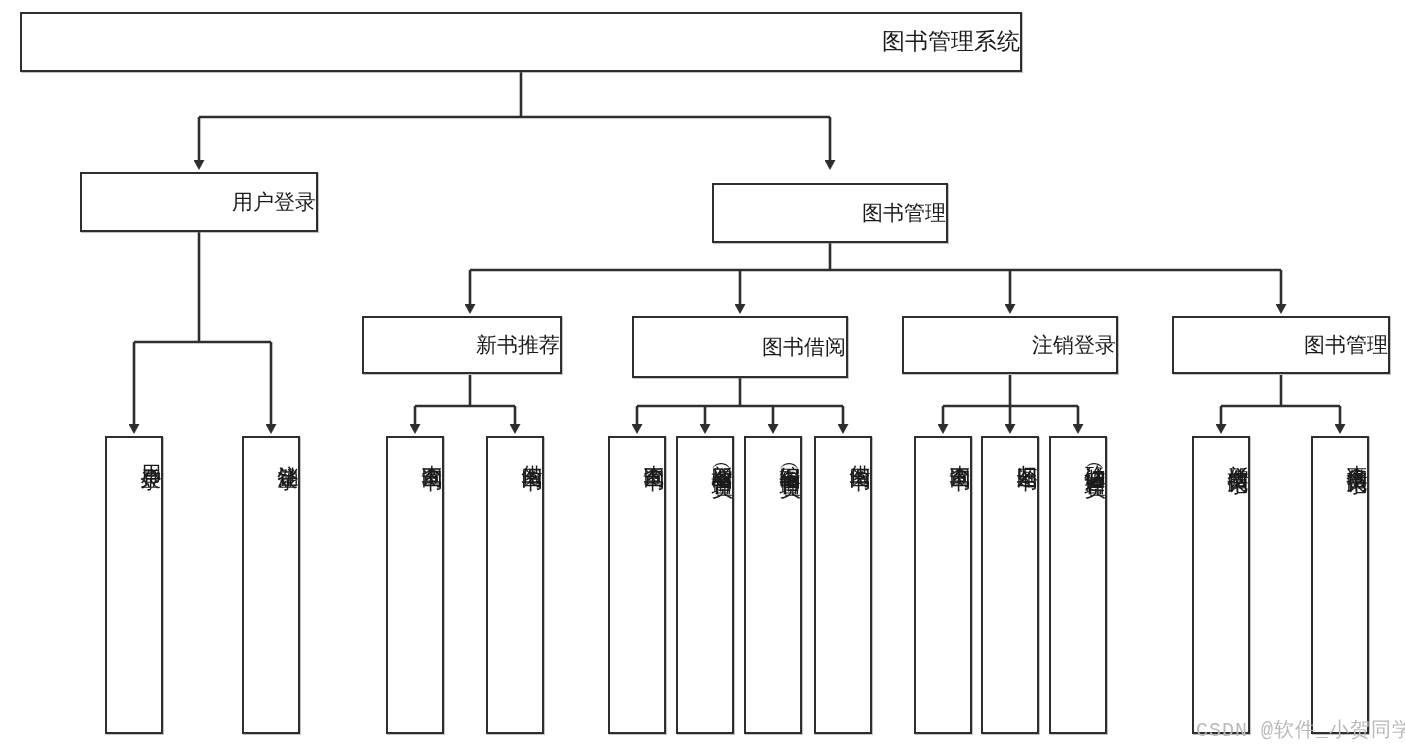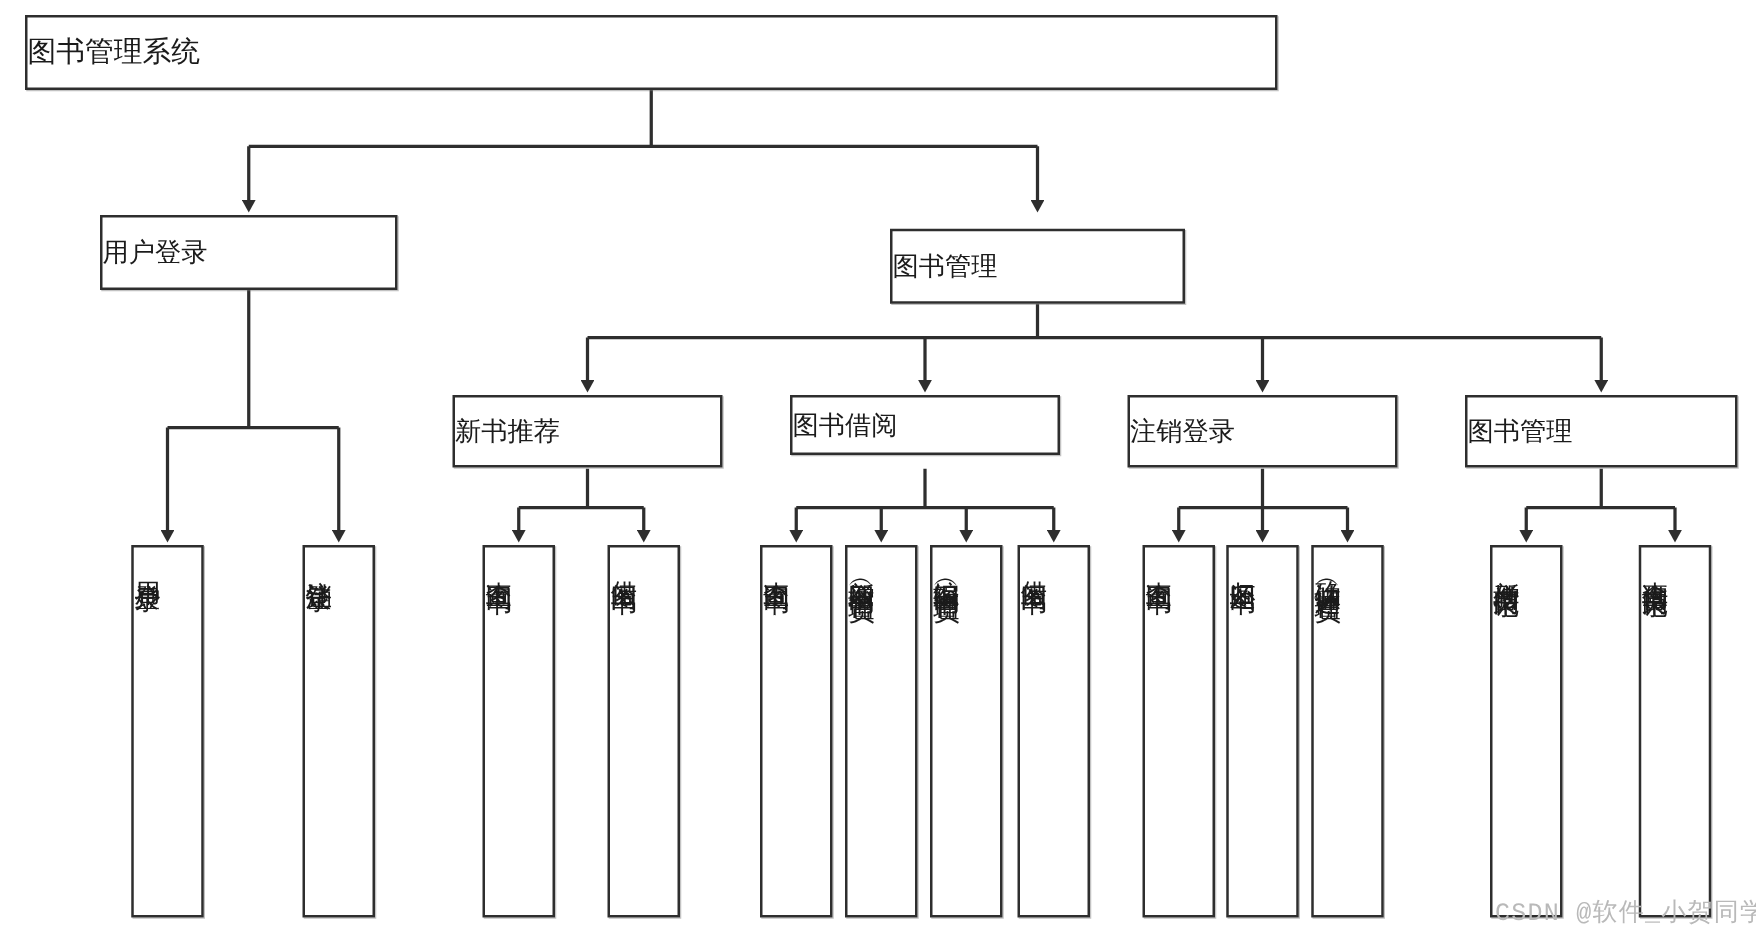--- a/index.html
+++ b/index.html
@@ -26,21 +26,21 @@
     height: 747px;
     pointer-events: none;
   }
   .node {
     position: absolute;
     box-sizing: border-box;
     background: #ffffff;
     border: 2px solid #2e2e2e;
     display: flex;
     align-items: center;
-    justify-content: flex-start;
+    justify-content: flex-end;
     color: #1b1b1b;
     box-shadow: 1px 1px 0 rgba(120,120,120,0.45);
     font-family: Liberation Serif, serif;
   }
   .node .label {
     display: block;
     text-align: center;
     line-height: 1.25;
     white-space: nowrap;
   }
@@ -132,24 +132,24 @@
     <span class="label">图书管理系统</span>
   </div>
 
   <div class="node lvl1" style="left:80px; top:172px; width:238px; height:60px;">
     <span class="label">用户登录</span>
   </div>
   <div class="node lvl1" style="left:712px; top:172px; width:236px; height:60px;margin-top:11px;">
     <span class="label">图书管理</span>
   </div>
 
-  <div class="node lvl2" style="left:362px; top:316px; width:216px; height:58px;">
+  <div class="node lvl2" style="left:362px; top:316px; width:200px; height:58px;">
     <span class="label">新书推荐</span>
   </div>
-  <div class="node lvl2" style="left:632px; top:316px; width:216px; height:48px;">
+  <div class="node lvl2" style="left:632px; top:316px; width:216px; height:62px;">
     <span class="label">图书借阅</span>
   </div>
   <div class="node lvl2" style="left:902px; top:316px; width:216px; height:58px;">
     <span class="label">注销登录</span>
   </div>
   <div class="node lvl2" style="left:1172px; top:316px; width:218px; height:58px;">
     <span class="label">图书管理</span>
   </div>
 
   <div class="node leaf" style="left:105px; top:436px; width:58px; height:298px;">

